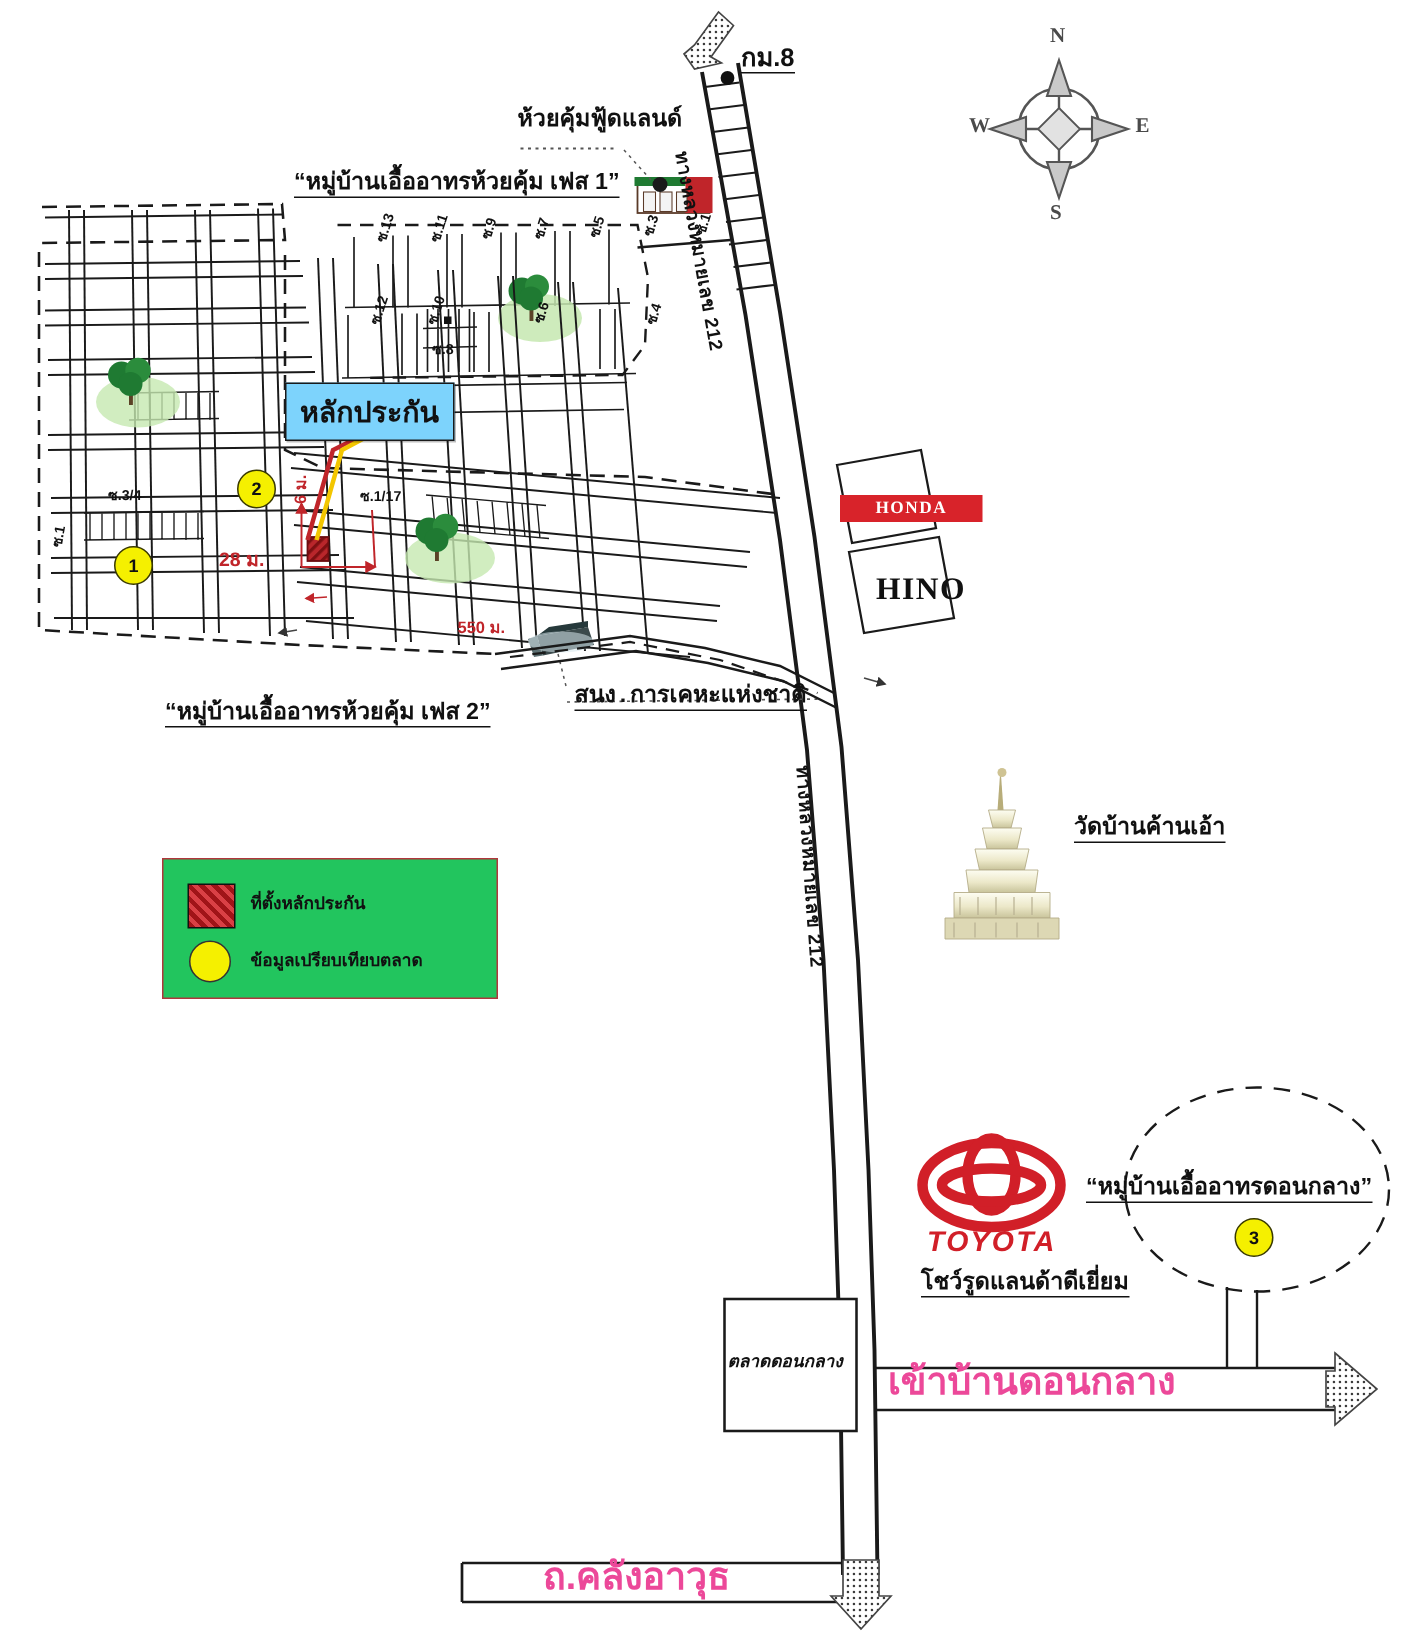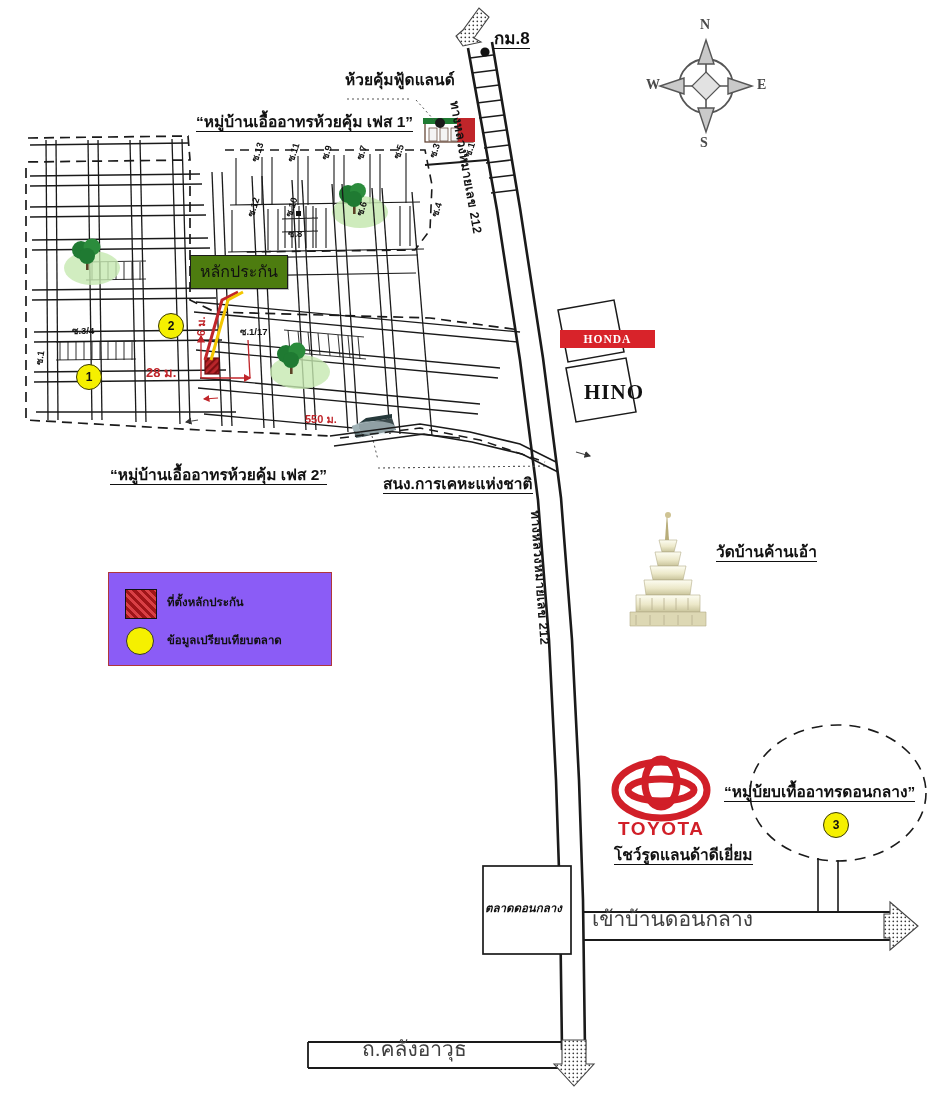--- a/index.html
+++ b/index.html
@@ -17,60 +17,60 @@
   .t-place-u{font-size:15.5px;font-weight:700;color:#111;
              border-bottom:1.6px solid #111;padding-bottom:1px;}
   .t-soi{font-size:9.5px;font-weight:700;color:#111;}
   .t-red{font-size:13px;font-weight:700;color:#c0252a;}
   .t-red-s{font-size:11px;font-weight:700;color:#c0252a;}
   .t-km{font-size:17px;font-weight:700;color:#111;
         border-bottom:1.6px solid #111;padding-bottom:0px;}
   .t-hwy{font-size:12.5px;font-weight:700;color:#111;letter-spacing:.5px;}
   .t-compass{font-size:14px;font-weight:700;color:#4a4a4a;font-family:"Liberation Serif",serif;}
   .t-legend{font-size:11.5px;font-weight:700;color:#111;}
-  .t-road-big{font-size:21px;font-weight:400;color:#404040;}
+  .t-road-big{font-size:25px;font-weight:700;color:#ec4899;}
   .t-market{font-size:11.5px;font-weight:700;color:#111;font-style:italic;}
 
   
   .callout{
-    position:absolute;background:#4d7c0f;border:1.6px solid #1a1a1a;
-    padding:3px 9px 4px 9px;font-size:16px;font-weight:400;color:#111;
+    position:absolute;background:#7dd3fc;border:1.6px solid #1a1a1a;
+    padding:3px 9px 4px 9px;font-size:19px;font-weight:700;color:#111;
     box-shadow:1px 1px 0 rgba(0,0,0,.25);
   }
   
   .comp{
     position:absolute;width:24px;height:24px;border-radius:50%;
     background:#f5f000;border:1.4px solid #3a3a00;
     display:flex;align-items:center;justify-content:center;
     font-size:12px;font-weight:700;color:#111;
   }
   
   .legend-box{
     position:absolute;left:108px;top:572px;width:222px;height:92px;
-    border:1.7px solid #b0363c;background:#8b5cf6;
+    border:1.7px solid #b0363c;background:#22c55e;
   }
   .lg-sq{position:absolute;left:16px;top:16px;width:30px;height:28px;
          border:1.5px solid #111;
          background:repeating-linear-gradient(45deg,#a01418 0 3px,#d94045 3px 6px);}
   .lg-ci{position:absolute;left:17px;top:54px;width:26px;height:26px;border-radius:50%;
          background:#f5f000;border:1.4px solid #333;}
   .lg-t1{position:absolute;left:58px;top:20px;}
   .lg-t2{position:absolute;left:58px;top:58px;}
 
   
   .honda{
     position:absolute;left:560px;top:330px;width:95px;height:18px;
     background:#d8232a;color:#fff;font-size:11.5px;font-weight:700;
     display:flex;align-items:center;justify-content:center;letter-spacing:1px;
     font-family:"Liberation Serif",serif;
   }
   .hino{position:absolute;left:565px;top:380px;font-size:21px;font-weight:700;
         color:#111;font-family:"Liberation Serif",serif;letter-spacing:1px;margin-left:19px;}
   .toyota-word{position:absolute;left:618px;top:818px;font-size:19px;font-weight:700;
-        color:#d11f28;letter-spacing:1.5px;font-family:"Liberation Sans",sans-serif;}
+        color:#d11f28;letter-spacing:1.5px;font-family:"Liberation Sans",sans-serif;font-style:italic;}
 </style>
 </head>
 <body>
 
 <svg id="map" viewBox="0 0 950 1093">
   <defs>
     <pattern id="hatchRed" width="5" height="5" patternUnits="userSpaceOnUse" patternTransform="rotate(45)">
       <rect width="5" height="5" fill="#b9262b"></rect>
       <rect width="2.2" height="5" fill="#7d0f12"></rect>
     </pattern>
@@ -361,27 +361,27 @@
 
 <div class="lbl t-hwy" style="left:460px;top:100px;transform:rotate(80deg);transform-origin:left top;">ทางหลวงหมายเลข 212</div>
 <div class="lbl t-hwy" style="left:541px;top:510px;transform:rotate(86deg);transform-origin:left top;">ทางหลวงหมายเลข 212</div>
 
 <div class="lbl t-place" style="left:345px;top:72px;">ห้วยคุ้มฟู้ดแลนด์</div>
 
 <div class="lbl t-place-u" style="left:196px;top:114px;">“หมู่บ้านเอื้ออาทรห้วยคุ้ม เฟส 1”</div>
 
 <div class="lbl t-place-u" style="left:110px;top:467px;">“หมู่บ้านเอื้ออาทรห้วยคุ้ม เฟส 2”</div>
 
-<div class="lbl t-place-u" style="left:383px;top:476px;">สนง.การเคหะแห่งชาติ</div>
+<div class="lbl t-place-u" style="left:383px;top:456px;font-family:Liberation Mono, monospace;">สนง.การเคหะแห่งชาติ</div>
 
 <div class="lbl t-place-u" style="left:716px;top:544px;">วัดบ้านค้านเอ้า</div>
 
 <div class="lbl t-place-u" style="left:614px;top:847px;">โชว์รูดแลนด้าดีเยี่ยม</div>
 
-<div class="lbl t-place-u" style="left:724px;top:784px;">“หมู่บ้ยบเทื้ออาทรดอนกลาง”</div>
+<div class="lbl t-place-u" style="left:724px;top:784px;">“หมู่บ้านเอื้ออาทรดอนกลาง”</div>
 
 <div class="lbl t-market" style="left:485px;top:902px;">ตลาดดอนกลาง</div>
 
 <div class="lbl t-road-big" style="left:592px;top:908px;">เข้าบ้านดอนกลาง</div>
 
 <div class="lbl t-road-big" style="left:362px;top:1038px;">ถ.คลังอาวุธ</div>
 
 <div class="honda">HONDA</div>
 <div class="hino">HINO</div>
 <div class="toyota-word">TOYOTA</div>

